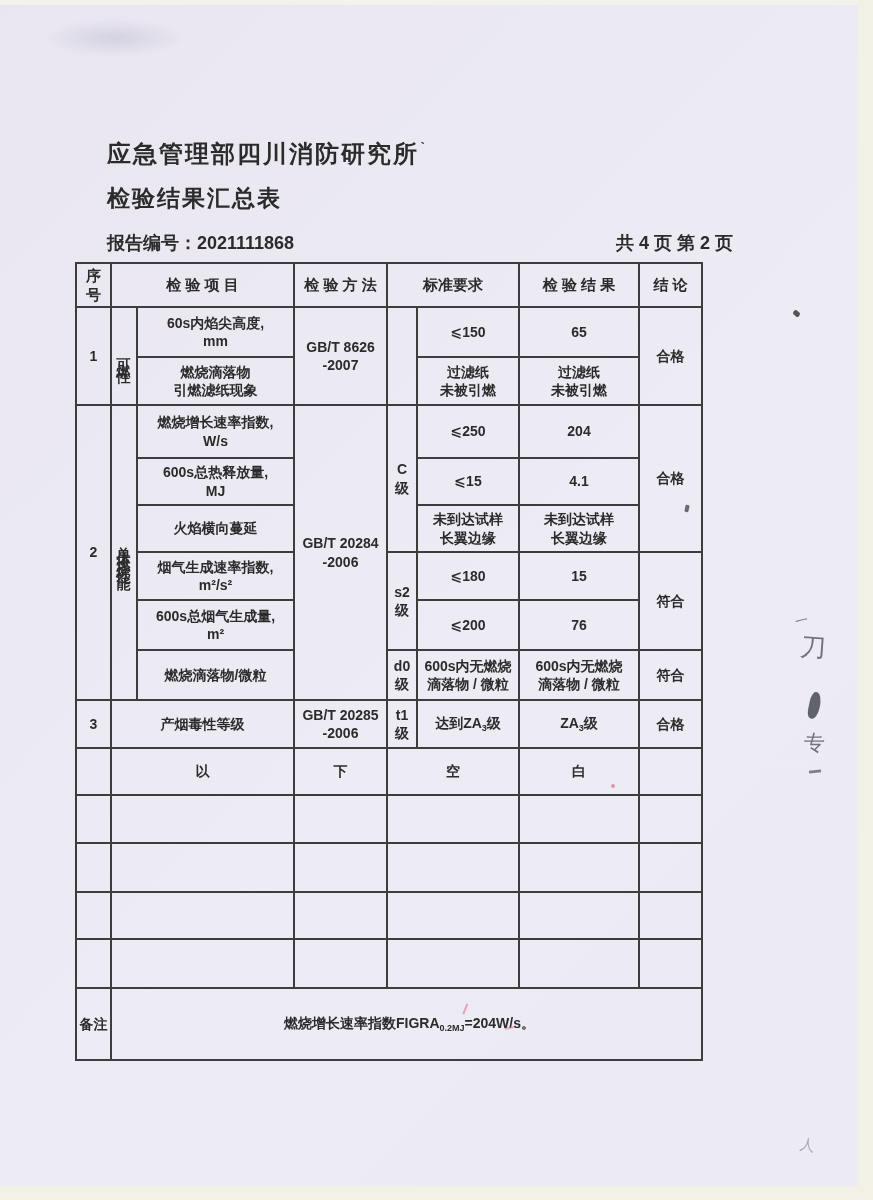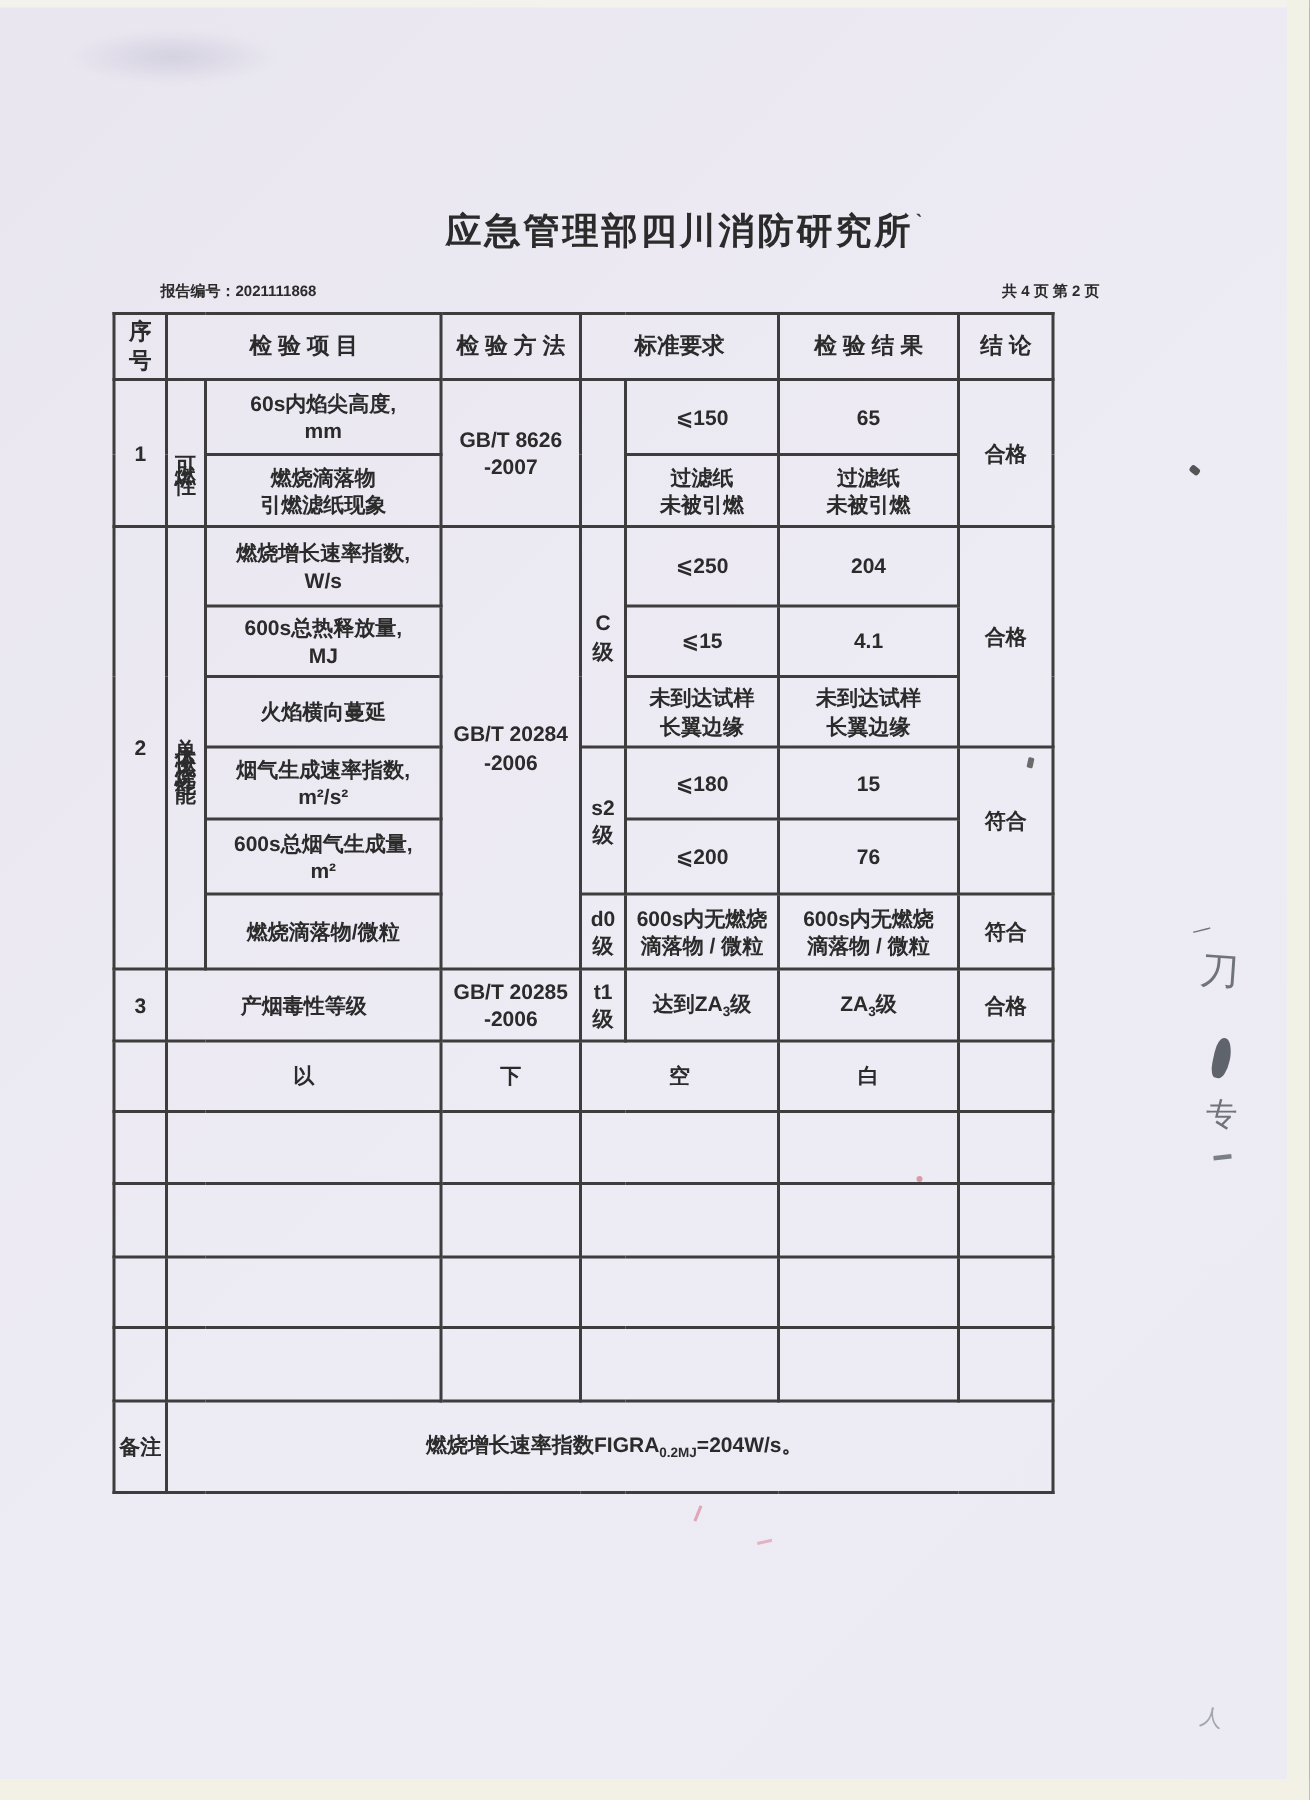--- a/index.html
+++ b/index.html
@@ -5,37 +5,37 @@
   html,body{margin:0;padding:0;background:#9a9a9a;}
   .page{position:relative;width:873px;height:1200px;overflow:hidden;
         background:linear-gradient(135deg,#e9e6f0 0%,#edebf4 55%,#eceaf2 100%);
         font-family:"Liberation Sans","DejaVu Sans",sans-serif;color:#2b2b2b;}
   .edge-top{position:absolute;top:0;left:0;width:100%;height:5px;background:#f3f2ec;}
   .edge-right{position:absolute;top:0;right:0;width:15px;height:100%;background:#f2f1e6;}
   .edge-bottom{position:absolute;left:0;bottom:0;width:100%;height:14px;background:#f3f1e6;}
   .smudge{position:absolute;left:45px;top:20px;width:140px;height:36px;
         background:radial-gradient(ellipse at center,rgba(125,125,158,.20),transparent 70%);filter:blur(2px);}
 
-  .titles{width:700px;margin-left:107px;padding-top:138px;text-align:center;}
+  .titles{width:700px;margin-left:107px;padding-top:138px;text-align:left;}
   .title1{font-size:24px;font-weight:bold;letter-spacing:2px;}
   .tick{font-size:15px;vertical-align:9px;color:#3a3a3a;margin-left:1px;}
   .title2{font-size:23px;font-weight:bold;letter-spacing:2px;margin-top:13px;}
 
   .meta{width:626px;margin:17px 0 0 107px;display:flex;justify-content:space-between;
-        font-size:10px;font-weight:bold;}
+        font-size:18px;font-weight:bold;}
 
   table.results{table-layout:fixed;width:626px;margin:7px 0 0 75px;border-collapse:collapse;border:2px solid #3d3d3d;}
   .results th,.results td{border:2px solid #3d3d3d;text-align:center;vertical-align:middle;
         white-space:pre-line;font-size:14px;font-weight:600;line-height:1.3;padding:1px 2px;overflow:hidden;}
   .results th{font-size:15px;font-weight:bold;}
   .vtext{writing-mode:vertical-rl;text-orientation:upright;margin:0 auto;letter-spacing:6px;}
   td.left{text-align:center;padding-left:8px;}
   sub.sm{font-size:9px;vertical-align:-3px;}
   .rh44{height:44px}.rh47{height:47px}.rh48{height:48px}.rh49{height:49px}
-  .rh50{height:50px}.rh53{height:53px}.rh67{height:61px}
+  .rh50{height:50px}.rh53{height:53px}.rh67{height:72px}
 
   
   .art{position:absolute;color:#50565c;}
   .dash1{left:793px;top:311px;width:7px;height:5px;background:#3a3a3a;border-radius:2px;transform:rotate(40deg);opacity:.85;}
   .dash2{left:685px;top:505px;width:4px;height:7px;background:#4a4a4a;border-radius:1px;transform:rotate(12deg);opacity:.8;}
   .m1{left:795px;top:612px;font-size:13px;transform:rotate(-14deg);opacity:.8;}
   .m2{left:800px;top:630px;font-size:26px;transform:rotate(4deg);opacity:.8;}
   .blob{left:809px;top:692px;width:11px;height:27px;background:#3f464d;border-radius:45% 60% 55% 40%;transform:rotate(12deg);opacity:.82;}
   .m3{left:804px;top:729px;font-size:21px;opacity:.8;}
   .m4{left:809px;top:770px;width:12px;height:3px;background:#565b60;transform:rotate(-6deg);opacity:.75;}
@@ -48,20 +48,21 @@
 <body>
 
 <div class="page">
   <div class="edge-top"></div>
   <div class="edge-right"></div>
   <div class="edge-bottom"></div>
   <div class="smudge"></div>
 
   <div class="titles">
     <div class="title1"><span>应急管理部四川消防研究所</span><span class="tick">ˋ</span></div>
+    <div class="title2">检验结果汇总表</div>
   </div>
 
   <div class="meta">
     <span><span>报告编号：</span><span>2021111868</span></span>
     <span>共 4 页 第 2 页</span>
   </div>
 
   <table class="results">
     <colgroup>
       <col style="width:35px">

